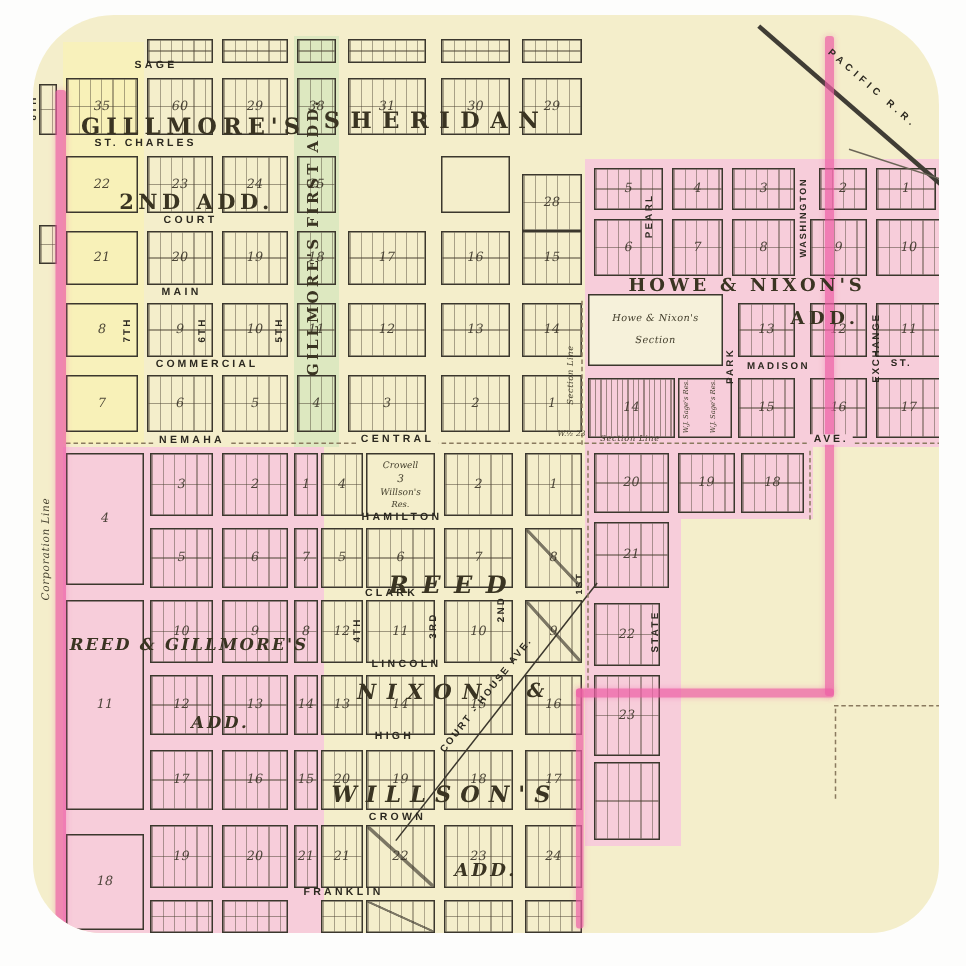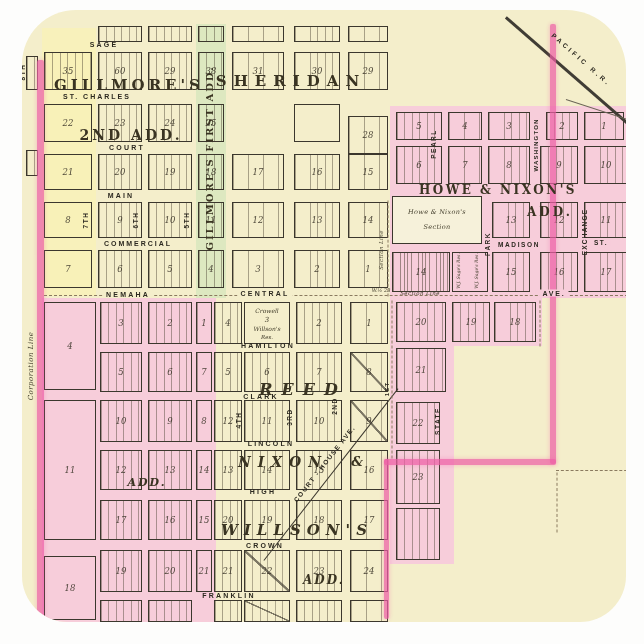--- a/index.html
+++ b/index.html
@@ -403,20 +403,21 @@
       <div class="lb c-st" style="left: 563px; top: 222px; font-size: 6.5px; letter-spacing: 1.2px; --r: -90deg;">EXCHANGE</div>
       <div class="lb c-st" style="left: 416px; top: 411px; font-size: 6.5px; letter-spacing: 1.5px; --r: -90deg;">STATE</div>
       <div class="lb c-st" style="left: 559px; top: 50px; font-size: 6.5px; letter-spacing: 3px; --r: 41deg;">PACIFIC R.R.</div>
       <div class="lb c-st" style="left: 303px; top: 454px; font-size: 6.5px; letter-spacing: 1.5px; --r: -52deg;">COURT - HOUSE AVE.</div>
       <div class="lb c-ti" style="left: 107px; top: 75px; font-size: 15px; letter-spacing: 4px; --r: 0deg;">GILLMORE'S</div>
       <div class="lb c-ti" style="left: 109px; top: 125px; font-size: 14px; letter-spacing: 3px; --r: 0deg;">2ND ADD.</div>
       <div class="lb c-ti" style="left: 269px; top: 71px; font-size: 15px; letter-spacing: 7px; --r: 0deg;">SHERIDAN</div>
       <div class="lb c-ti" style="left: 188px; top: 148px; font-size: 10px; letter-spacing: 2px; --r: -90deg;">GILLMORE'S FIRST ADD.</div>
       <div class="lb c-ti" style="left: 476px; top: 180px; font-size: 12px; letter-spacing: 2.5px; --r: 0deg;">HOWE &amp; NIXON'S</div>
       <div class="lb c-ti" style="left: 528px; top: 202px; font-size: 12px; letter-spacing: 3px; --r: 0deg;">ADD.</div>
+      <div class="lb c-tit" style="left: 104px; top: 420px; font-size: 11px; letter-spacing: 1.5px; --r: 0deg;">REED &amp; GILLMORE'S</div>
       <div class="lb c-tit" style="left: 125px; top: 472px; font-size: 11px; letter-spacing: 2px; --r: 0deg;">ADD.</div>
       <div class="lb c-tit" style="left: 281px; top: 380px; font-size: 16px; letter-spacing: 9px; --r: 0deg;">REED</div>
       <div class="lb c-tit" style="left: 261px; top: 452px; font-size: 14px; letter-spacing: 7px; --r: 0deg;">NIXON</div>
       <div class="lb c-tit" style="left: 335px; top: 451px; font-size: 13px; letter-spacing: 0px; --r: 0deg;">&amp;</div>
       <div class="lb c-tit" style="left: 275px; top: 520px; font-size: 15px; letter-spacing: 6px; --r: 0deg;">WILLSON'S</div>
       <div class="lb c-tit" style="left: 302px; top: 570px; font-size: 12px; letter-spacing: 2px; --r: 0deg;">ADD.</div>
       <div class="lb c-it" style="left: 9px; top: 356px; font-size: 7px; letter-spacing: 0.5px; --r: -90deg;">Corporation Line</div>
       <div class="lb c-it" style="left: 360px; top: 240px; font-size: 5.5px; letter-spacing: 0.4px; --r: -90deg;">Section Line</div>
       <div class="lb c-it" style="left: 398px; top: 284px; font-size: 5.5px; letter-spacing: 0.4px; --r: 0deg;">Section Line</div>
       <div class="lb c-it" style="left: 359px; top: 280px; font-size: 5px; letter-spacing: 0px; --r: 0deg;">W.½ 23</div>

